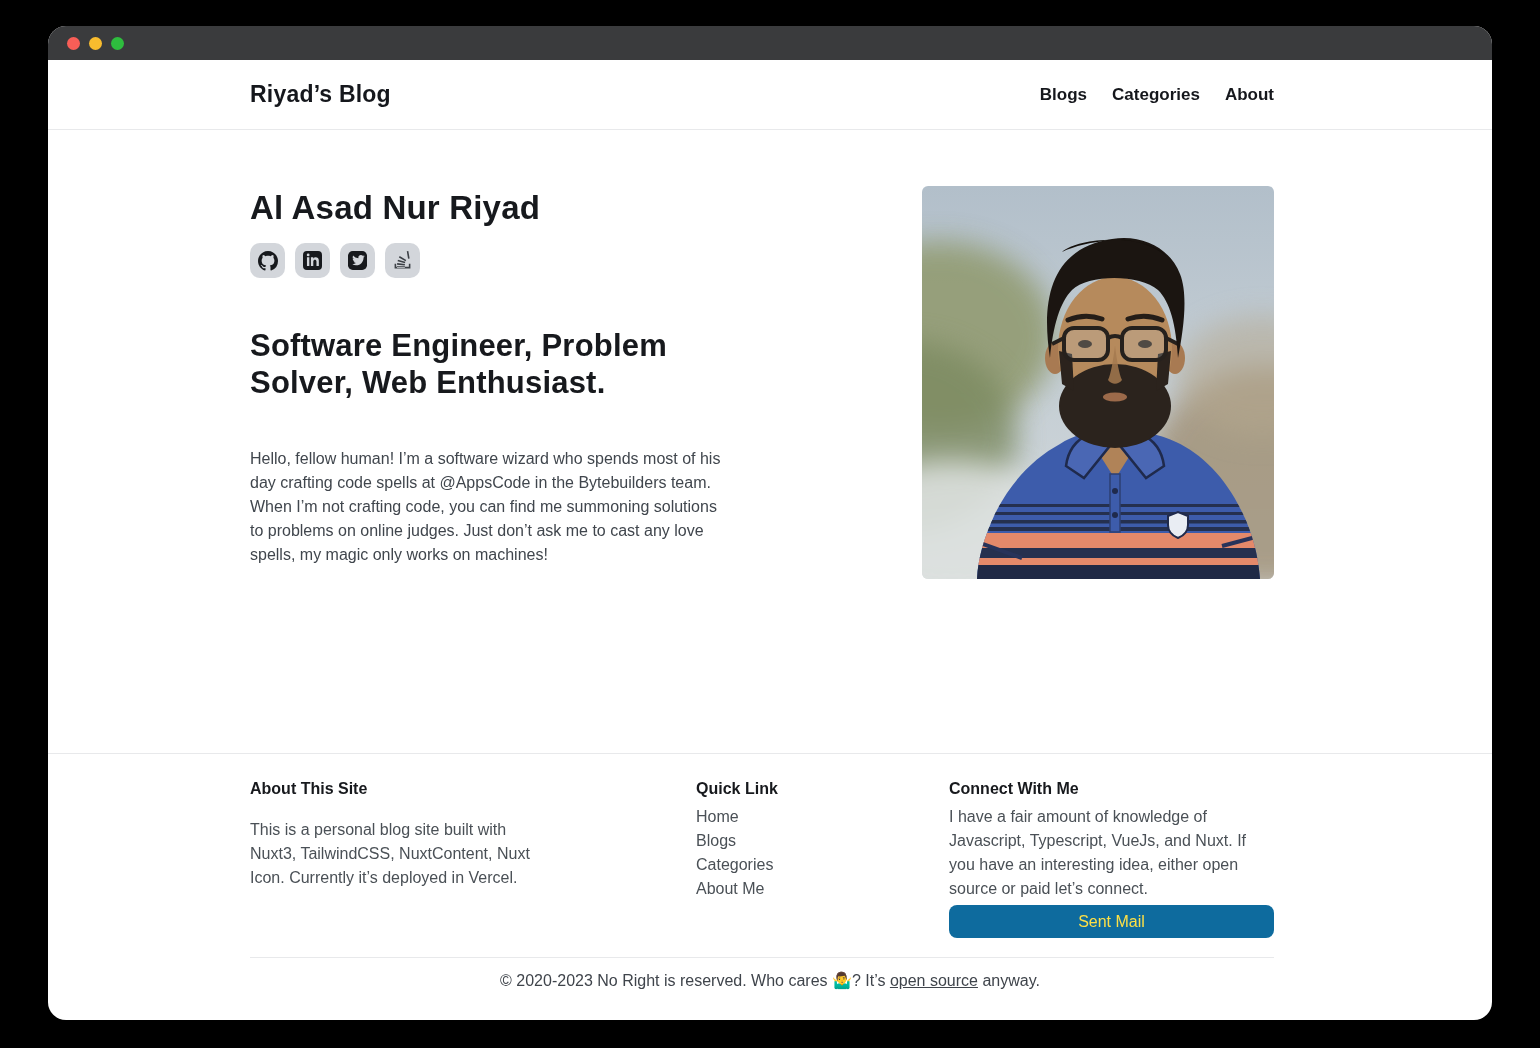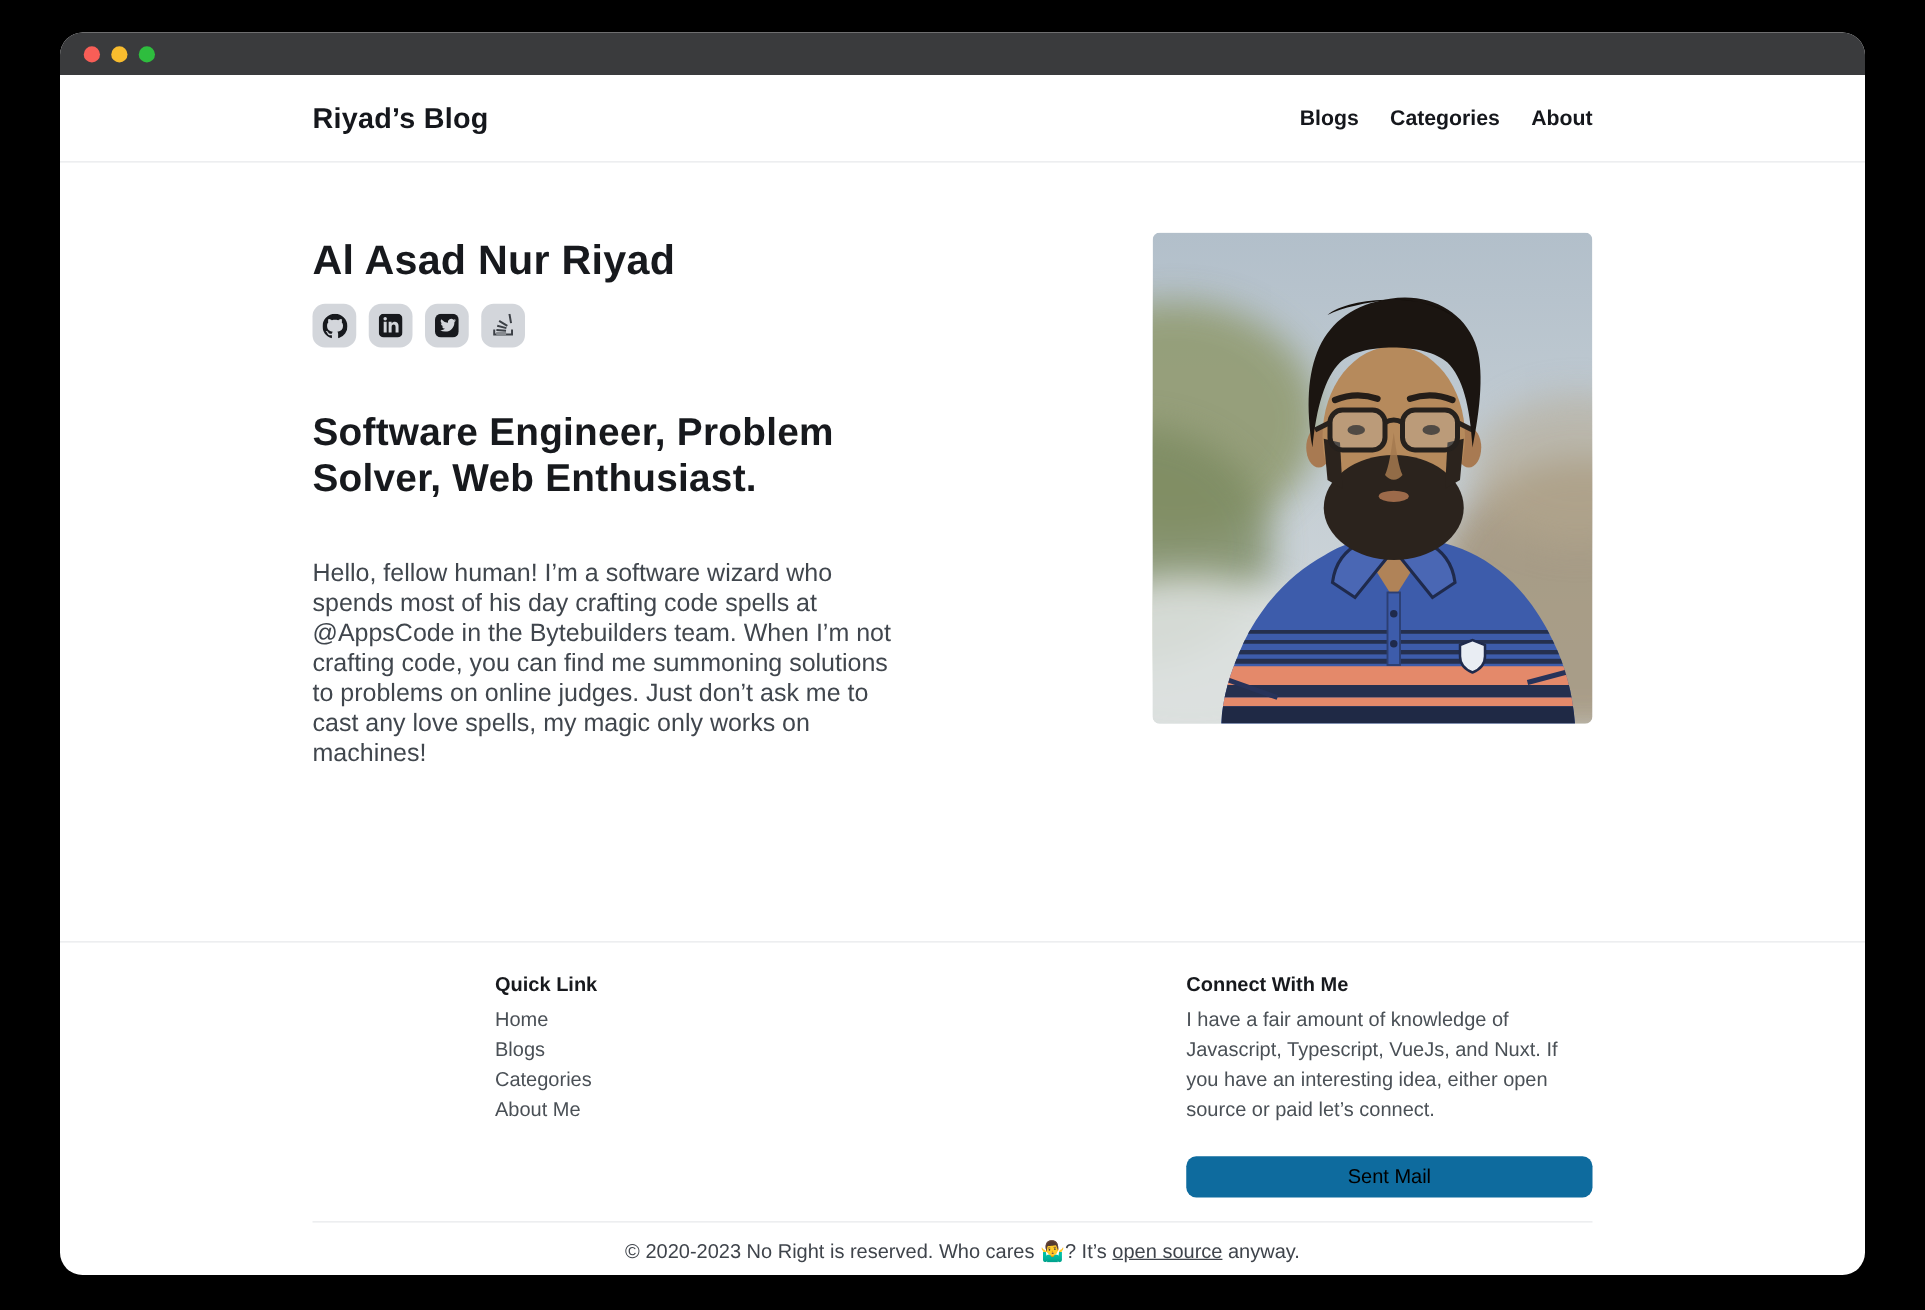--- a/index.html
+++ b/index.html
@@ -93,21 +93,21 @@
     margin-top: 49px;
     font-size: 31px;
     line-height: 37px;
     font-weight: 700;
     color: #17191d;
     width: 440px;
     letter-spacing: 0.2px;
   }
   .bio {
     margin-top: 46px;
-    font-size: 20px;
+    font-size: 16px;
     line-height: 24px;
     color: #40464d;
   }
   .photo {
     width: 352px; height: 393px;
     border-radius: 6px;
     overflow: hidden;
     flex-shrink: 0;
   }
   .photo svg { display: block; }
@@ -122,24 +122,24 @@
   .col-about { width: 300px; }
   .col-about p { margin-top: 20px; font-size: 16px; line-height: 24px; color: #4a5056; }
   .col-links { margin-left: 146px; width: 140px; }
   .col-links ul { list-style: none; margin-top: 7px; }
   .col-links li {
     font-size: 16px; line-height: 24px; color: #4a5056; cursor: pointer;
   }
   .col-connect { margin-left: auto; width: 325px; }
   .col-connect p { margin-top: 7px; font-size: 16px; line-height: 24px; color: #4a5056; }
   .btn-mail {
-    margin-top: 24px;
+    margin-top: 4px;
     width: 100%; height: 33px;
     background: #0e6b9e;
-    color: #000000;
+    color: #fde047;
     border: none;
     border-radius: 8px;
     font-size: 16px;
     font-family: "Liberation Sans", sans-serif;
     cursor: pointer;
   }
   .footer-hr {
     margin: 19px 218px 0 202px;
     border: none;
     border-top: 1px solid #e8e9eb;
@@ -293,20 +293,24 @@
         <path d="M244,152 L 256,158" stroke="#26211d" stroke-width="4" fill="none"></path>
 
         <path d="M128,172 C 118,108 132,62 190,53 C 220,48 248,62 258,88 C 266,108 262,142 256,172 C 254,138 248,116 236,104 C 218,88 166,88 150,104 C 138,116 131,140 128,172 Z" fill="#1b1511"></path>
         <path d="M140,66 C 158,50 226,48 244,70 C 230,58 204,52 190,54 C 170,56 152,60 140,66 Z" fill="#15100c"></path>
       </svg>
     </div>
   </main>
 
   <footer class="site-footer">
     <div class="footer-cols">
+      <div class="col-about">
+        <h3>About This Site</h3>
+        <p>This is a personal blog site built with Nuxt3, TailwindCSS, NuxtContent, Nuxt Icon. Currently it’s deployed in Vercel.</p>
+      </div>
       <div class="col-links">
         <h3>Quick Link</h3>
         <ul>
           <li>Home</li>
           <li>Blogs</li>
           <li>Categories</li>
           <li>About Me</li>
         </ul>
       </div>
       <div class="col-connect">

